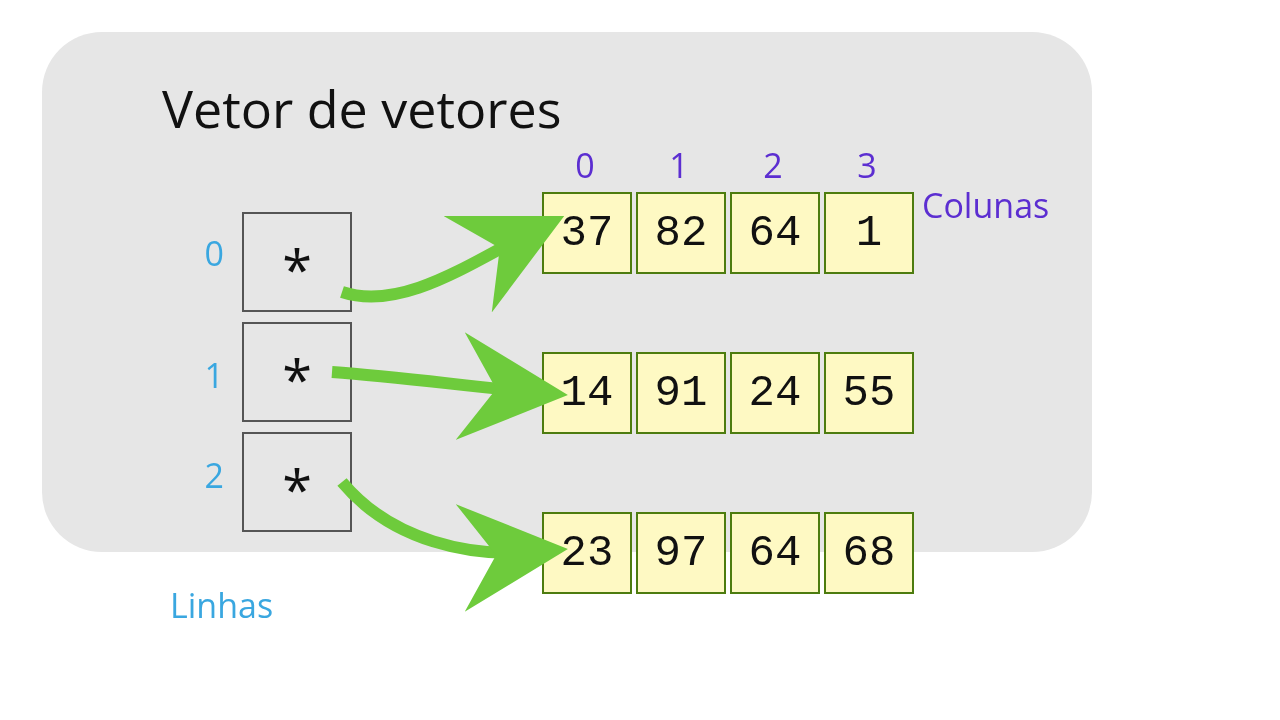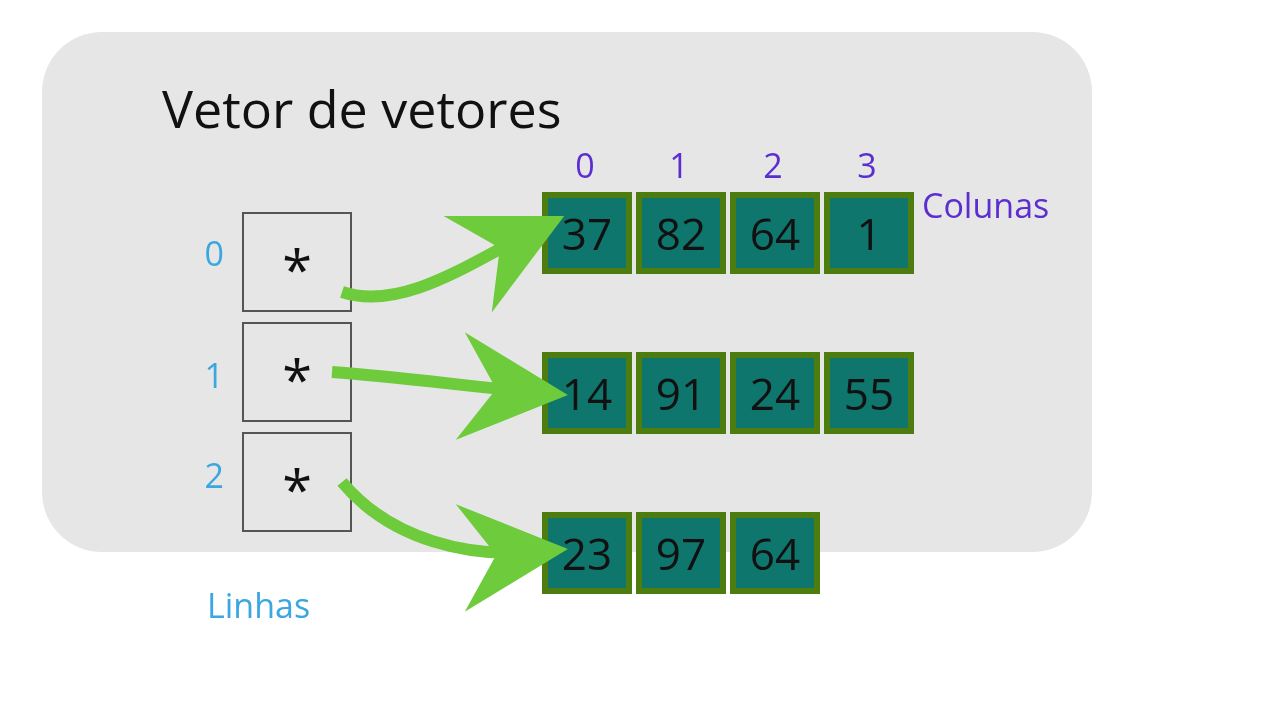--- a/index.html
+++ b/index.html
@@ -53,21 +53,20 @@
     color: #3aa7e0;
     font-weight: 400;
     text-align: right;
     width: 40px;
   }
   .row-label {
     position: absolute;
     font-size: 34px;
     color: #3aa7e0;
     font-weight: 400;
-    margin-left: 37px;
   }
   .ptr-col {
     position: absolute;
     left: 200px;
     top: 180px;
     width: 110px;
   }
   .ptr-cell {
     box-sizing: border-box;
     width: 110px;
@@ -83,28 +82,29 @@
     line-height: 1;
   }
   .data-row {
     position: absolute;
     display: flex;
   }
   .data-cell {
     box-sizing: border-box;
     width: 90px;
     height: 82px;
-    border: 6px solid #4d7c0f;
-    background: #0f766e;
+    border: 2px solid #4d7c0f;
+    background: #fef9c3;
     font-size: 44px;
     color: #111;
     display: flex;
     align-items: center;
     justify-content: center;
     margin-right: 4px;
+    font-family: Liberation Mono, monospace;
   }
   .data-cell:last-child { margin-right: 0; }
   svg.arrows {
     position: absolute;
     left: 0; top: 0;
     width: 1050px;
     height: 632px;
     pointer-events: none;
   }
 </style>
@@ -142,20 +142,21 @@
     <div class="data-row" style="left:500px; top:320px;">
       <div class="data-cell">14</div>
       <div class="data-cell">91</div>
       <div class="data-cell">24</div>
       <div class="data-cell">55</div>
     </div>
     <div class="data-row" style="left:500px; top:480px;">
       <div class="data-cell">23</div>
       <div class="data-cell">97</div>
       <div class="data-cell">64</div>
+      <div class="data-cell">68</div>
     </div>
 
     <svg class="arrows" viewBox="0 0 1050 632">
       <defs>
         <marker id="ah" markerWidth="9" markerHeight="9" refX="6" refY="4.5" orient="auto" markerUnits="strokeWidth">
           <path d="M0,0 L9,4.5 L0,9 L3,4.5 Z" fill="#6ecb3c"></path>
         </marker>
       </defs>
 
       <path d="M300 260 C 360 280, 430 230, 490 200" stroke="#6ecb3c" stroke-width="12" fill="none" marker-end="url(#ah)"></path>

